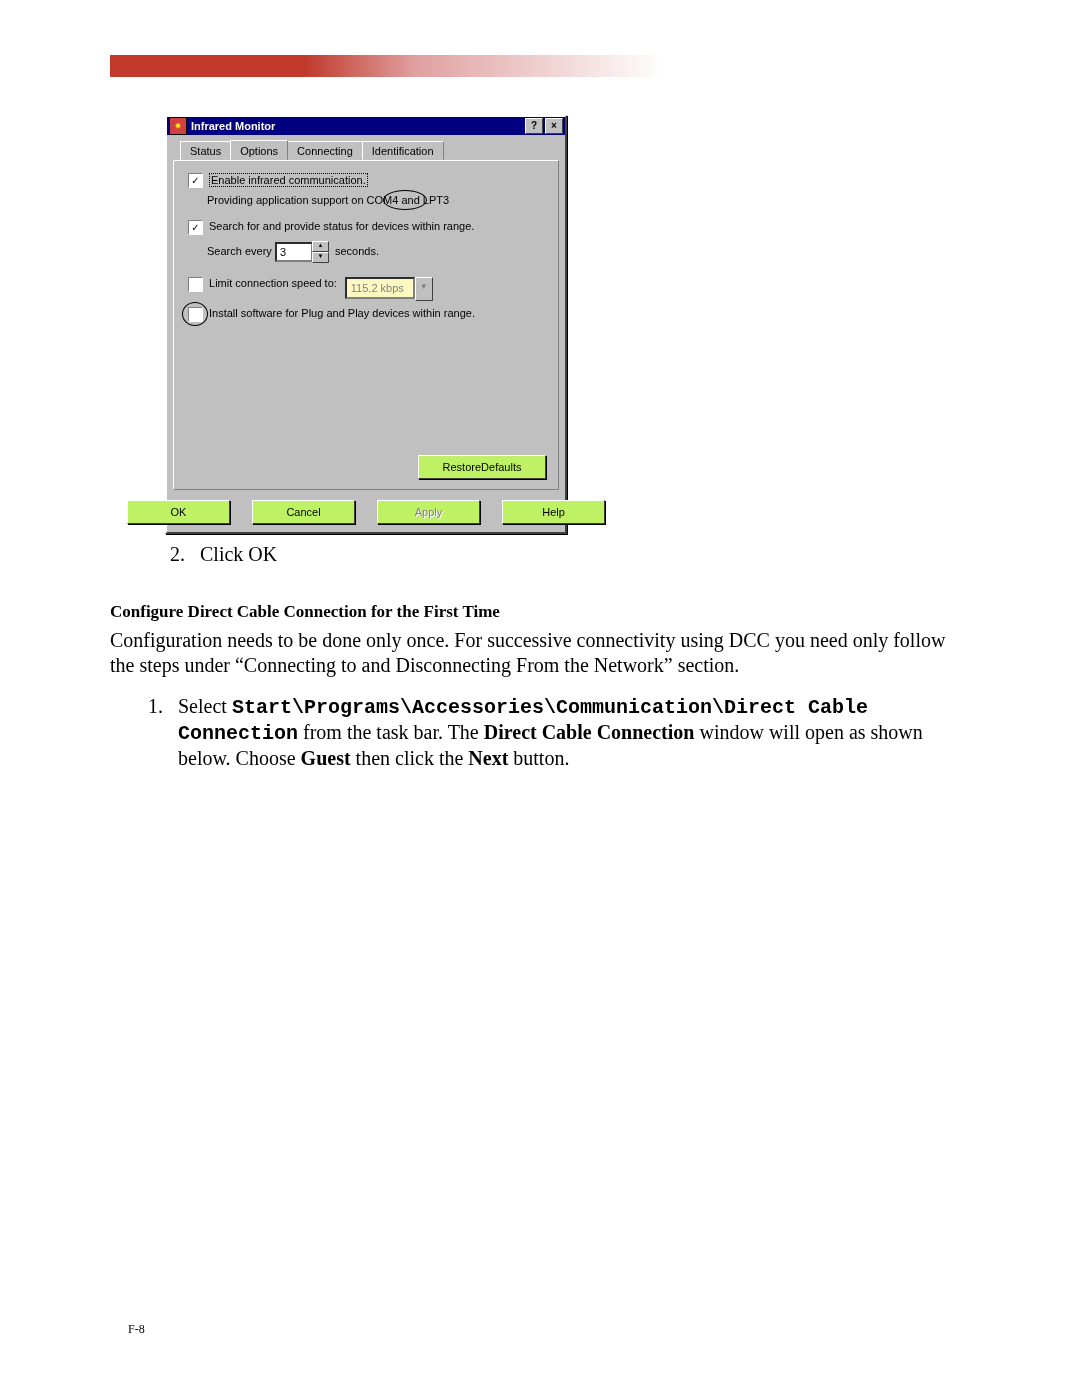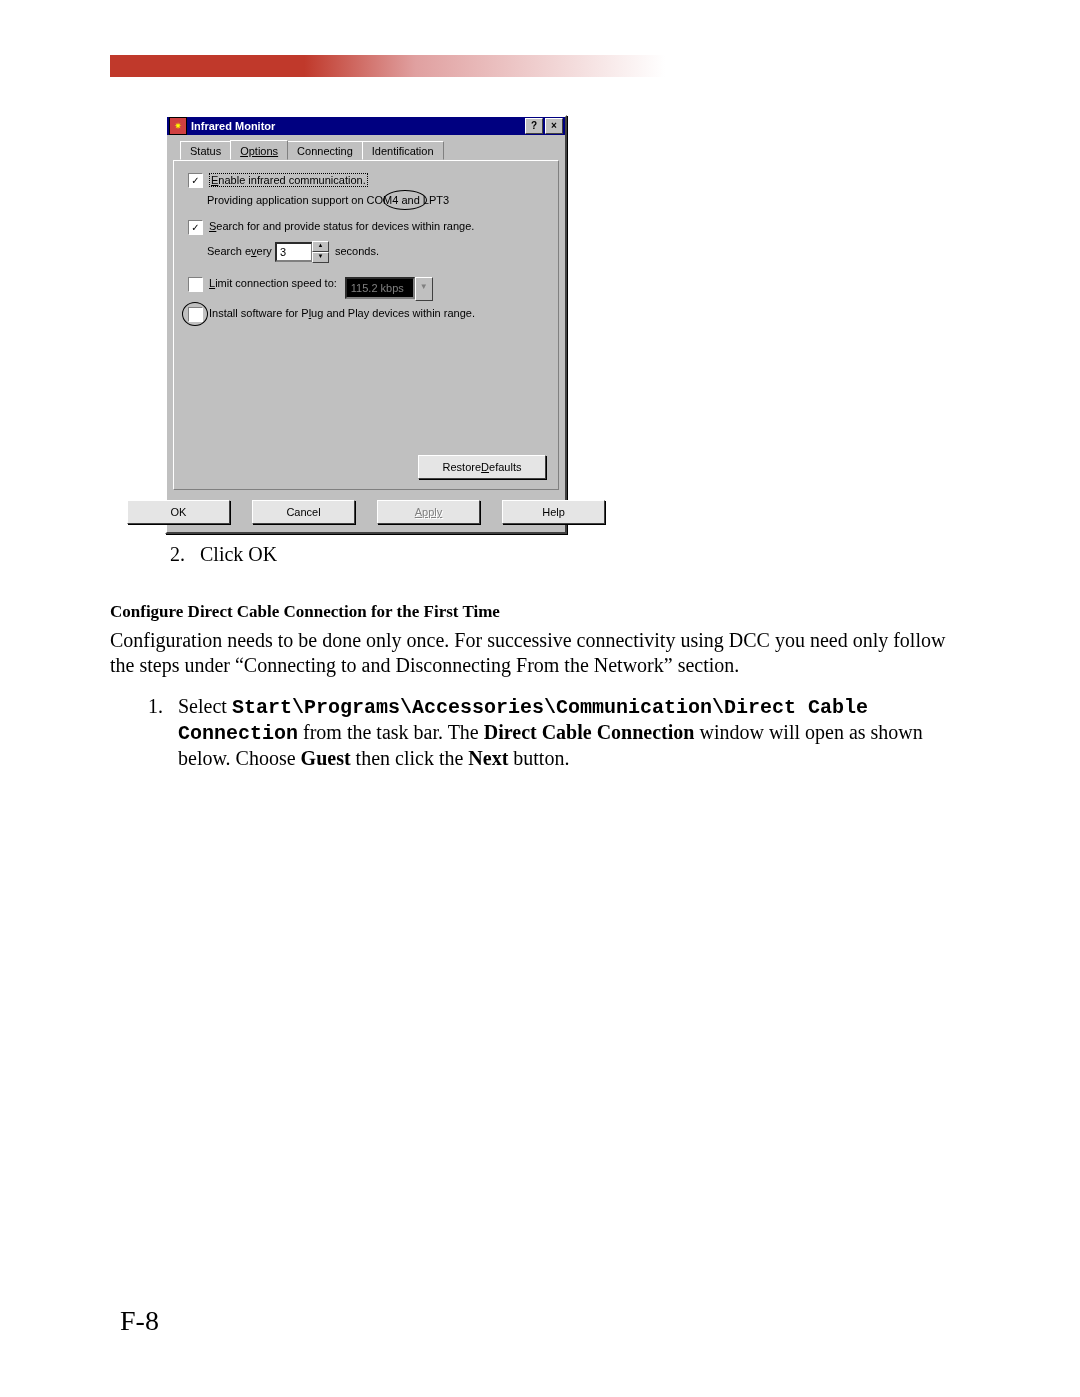--- a/index.html
+++ b/index.html
@@ -20,51 +20,51 @@
   .tabs{display:flex;padding:6px 6px 0 13px}
   .tab{padding:3px 9px 2px;border:1px solid;border-color:#fff #808080 transparent #fff;background:#c0c0c0;
     position:relative;margin-right:-1px;cursor:default}
   .tab.active{border-bottom-color:#c0c0c0;z-index:2;padding-top:4px;margin-top:-1px}
   .panel{margin:0 6px 6px;border:1px solid;border-color:#fff #808080 #808080 #fff;padding:12px 14px 10px;
     height:330px;position:relative;box-sizing:border-box}
   .row{display:flex;align-items:flex-start;margin-bottom:6px}
   .cb{width:13px;height:13px;background:#fff;border:1px solid;border-color:#808080 #fff #fff #808080;
     margin-right:6px;display:inline-flex;align-items:center;justify-content:center;font-size:10px;line-height:1}
   .lbl{cursor:default}
-  .u{text-decoration:underline}
+  .u{}
   .dotted{border:1px dotted #000;padding:0 1px}
   .indent{margin-left:19px;margin-bottom:14px}
   .num-field{display:inline-block;width:28px;height:16px;background:#fff;
     border:2px inset #808080;vertical-align:middle;padding:0 3px;line-height:16px}
   .spinner{display:inline-flex;flex-direction:column;vertical-align:middle;margin-left:-1px}
   .spin-btn{width:15px;height:9px;background:#c0c0c0;border:1px solid;border-color:#fff #404040 #404040 #fff;
     font-size:6px;line-height:1;text-align:center}
   .combo{display:inline-flex;vertical-align:middle;margin-left:8px}
-  .combo-field{width:58px;height:18px;border:2px inset #808080;background:#000000;color:#808080;
+  .combo-field{width:58px;height:18px;border:2px inset #808080;background:#fef9c3;color:#808080;
     padding:0 4px;line-height:18px}
   .combo-btn{width:16px;height:22px;background:#c0c0c0;border:1px solid;border-color:#fff #404040 #404040 #fff;
     color:#808080;text-align:center;line-height:18px;font-size:8px}
   .circle{position:absolute;border:1.5px solid #000;border-radius:50%}
-  .btn{height:22px;background:#e5e5e5;border:1px solid;border-color:#fff #404040 #404040 #fff;
+  .btn{height:22px;background:#bef264;border:1px solid;border-color:#fff #404040 #404040 #fff;
     box-shadow:1px 1px 0 #000;display:inline-flex;align-items:center;justify-content:center;
     min-width:72px;padding:0 8px;cursor:default}
   .btn.disabled{color:#808080;text-shadow:1px 1px 0 #fff}
   .panel-footer{position:absolute;right:12px;bottom:10px}
   .dlg-footer{display:flex;justify-content:center;gap:22px;padding:4px 6px 8px}
   
   .doc{font-size:20px;line-height:1.25}
   .step2{margin:8px 0 0 60px;display:flex}
   .step2 .num{width:30px}
   h2.doc-h{font-size:17px;font-weight:bold;margin:34px 0 6px}
   .para{margin:0 0 16px}
   .step1{margin-left:38px;display:flex}
   .step1 .num{width:30px;flex:none}
   .mono{font-family:"Courier New",monospace;font-weight:bold}
   .bold{font-weight:bold}
-  .page-num{position:absolute;left:120px;bottom:60px;font-size:28px}
+  .page-num{position:absolute;left:128px;bottom:60px;font-size:12px}
 </style>
 </head>
 <body>
 
 <div class="page">
   <div class="header-bar"></div>
 
   <div class="content">
     <div class="dialog-wrap">
 

